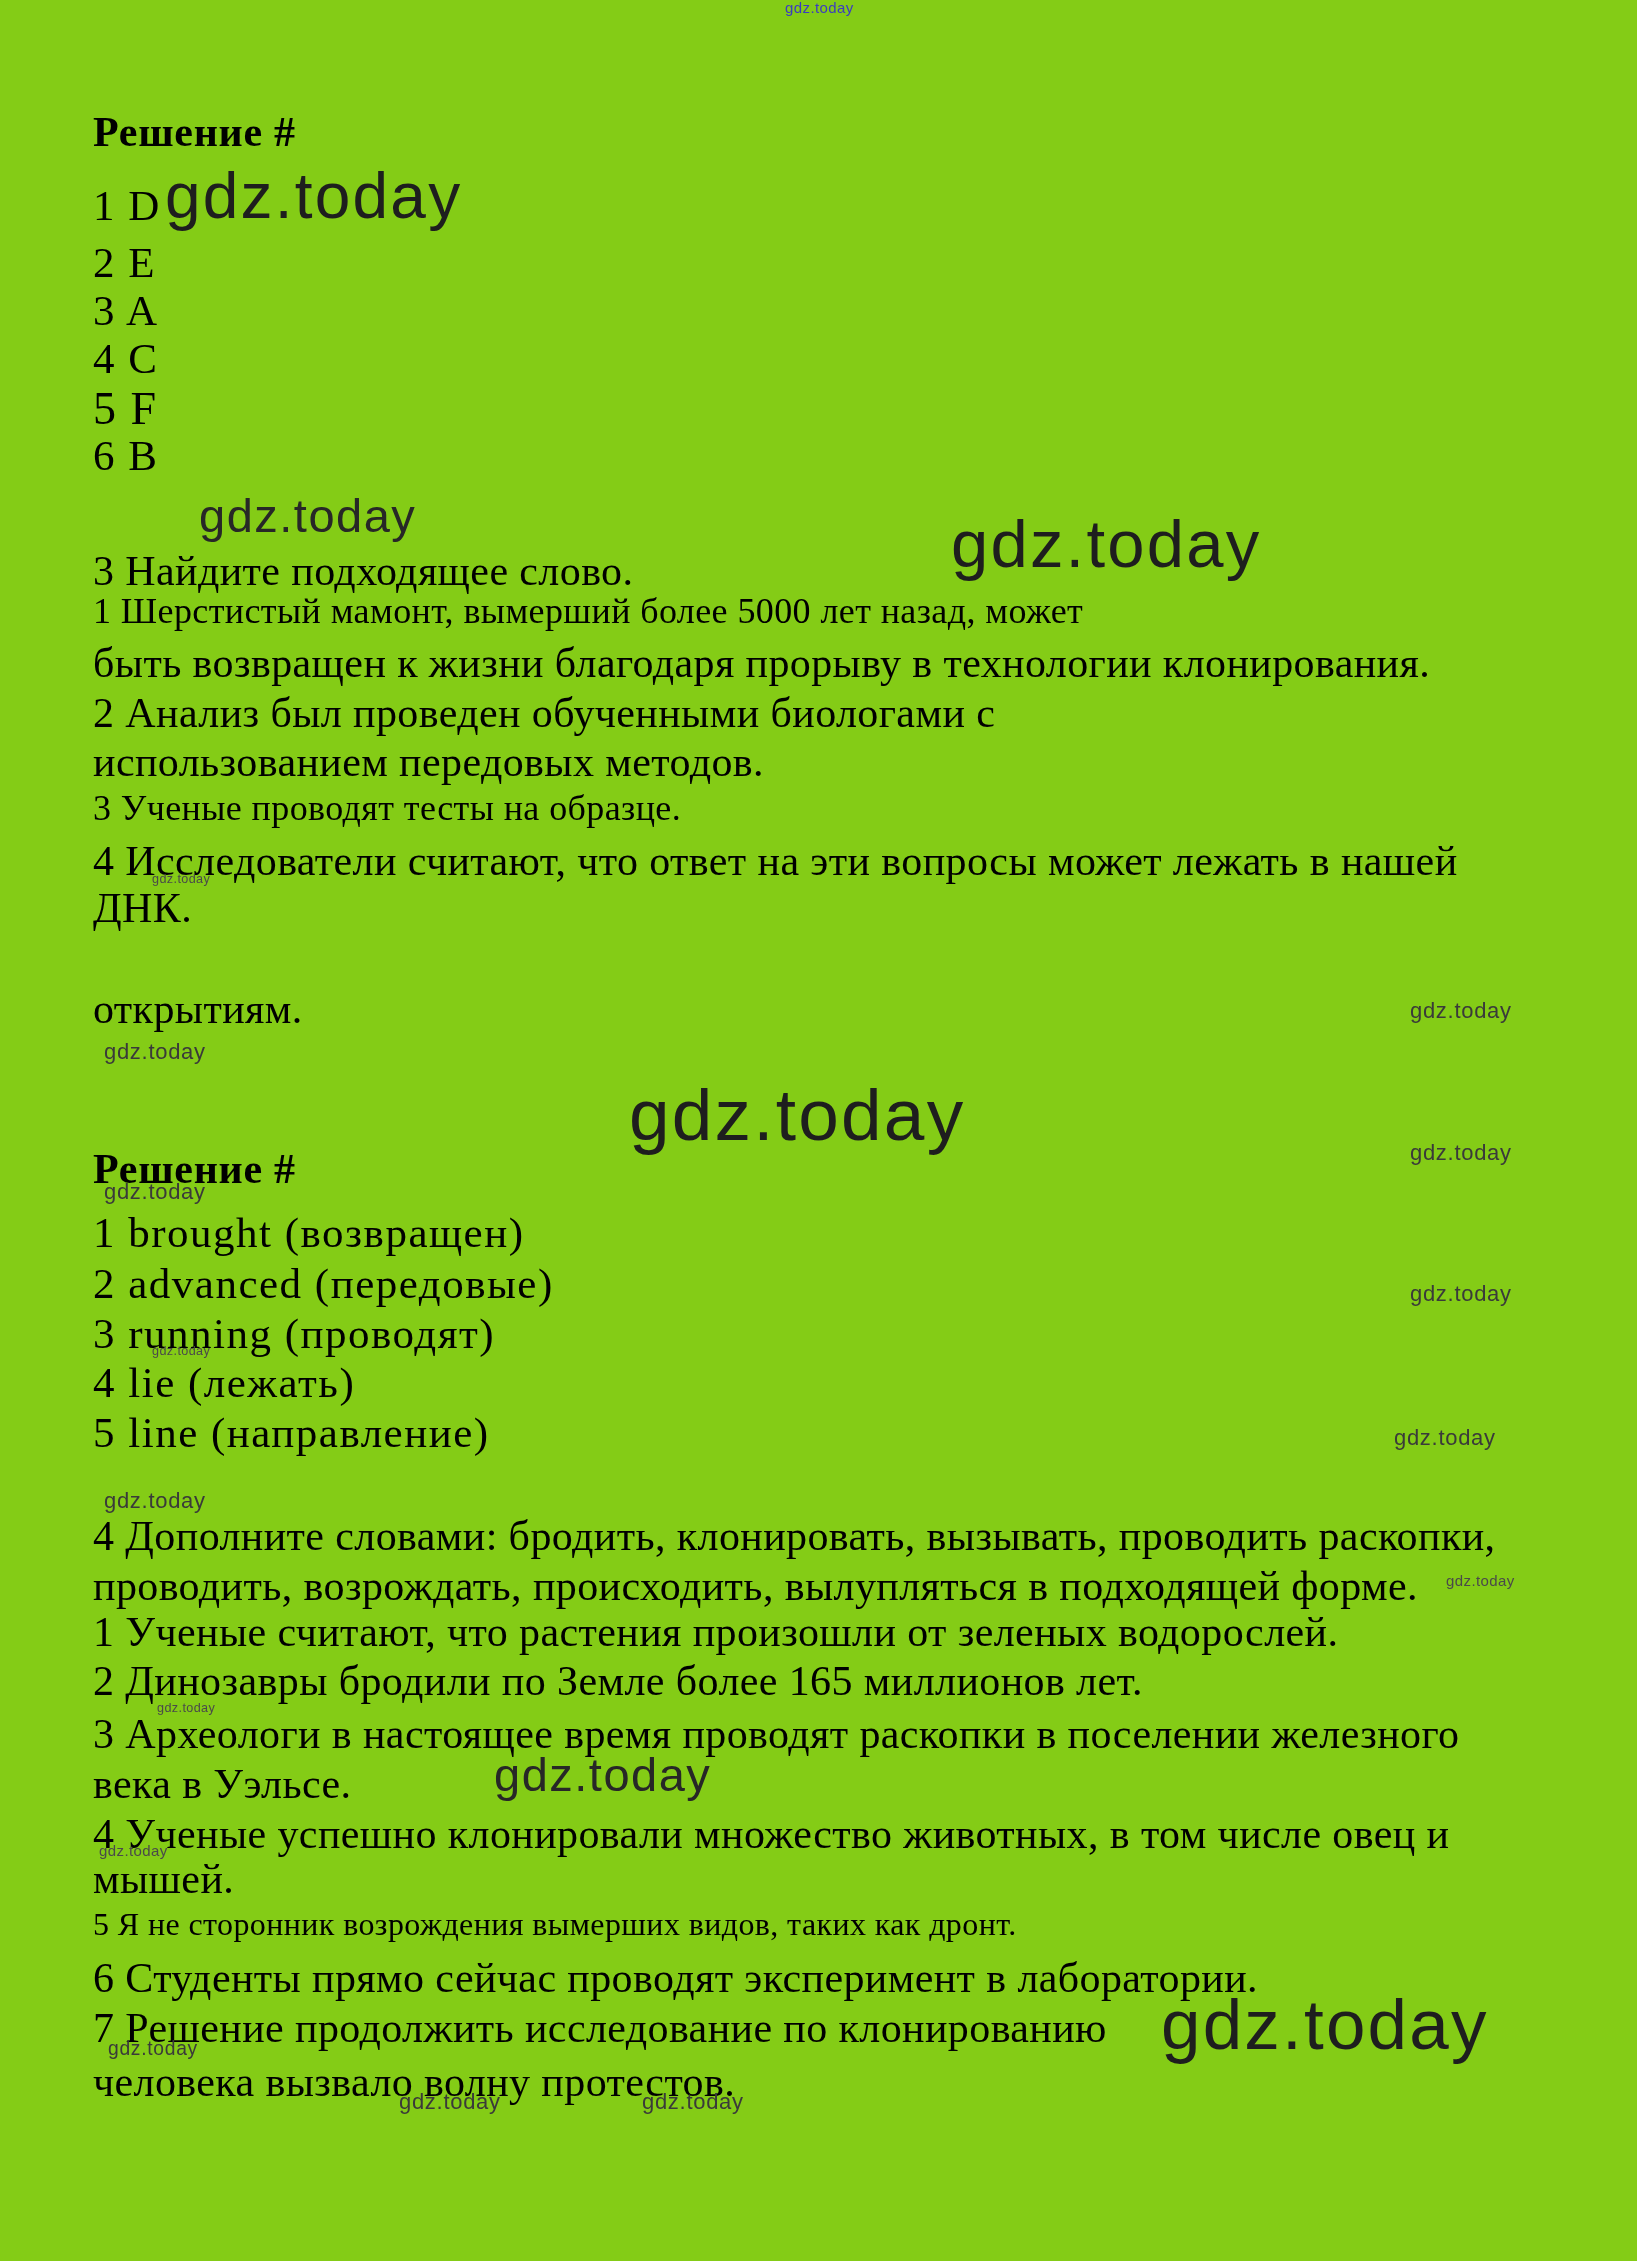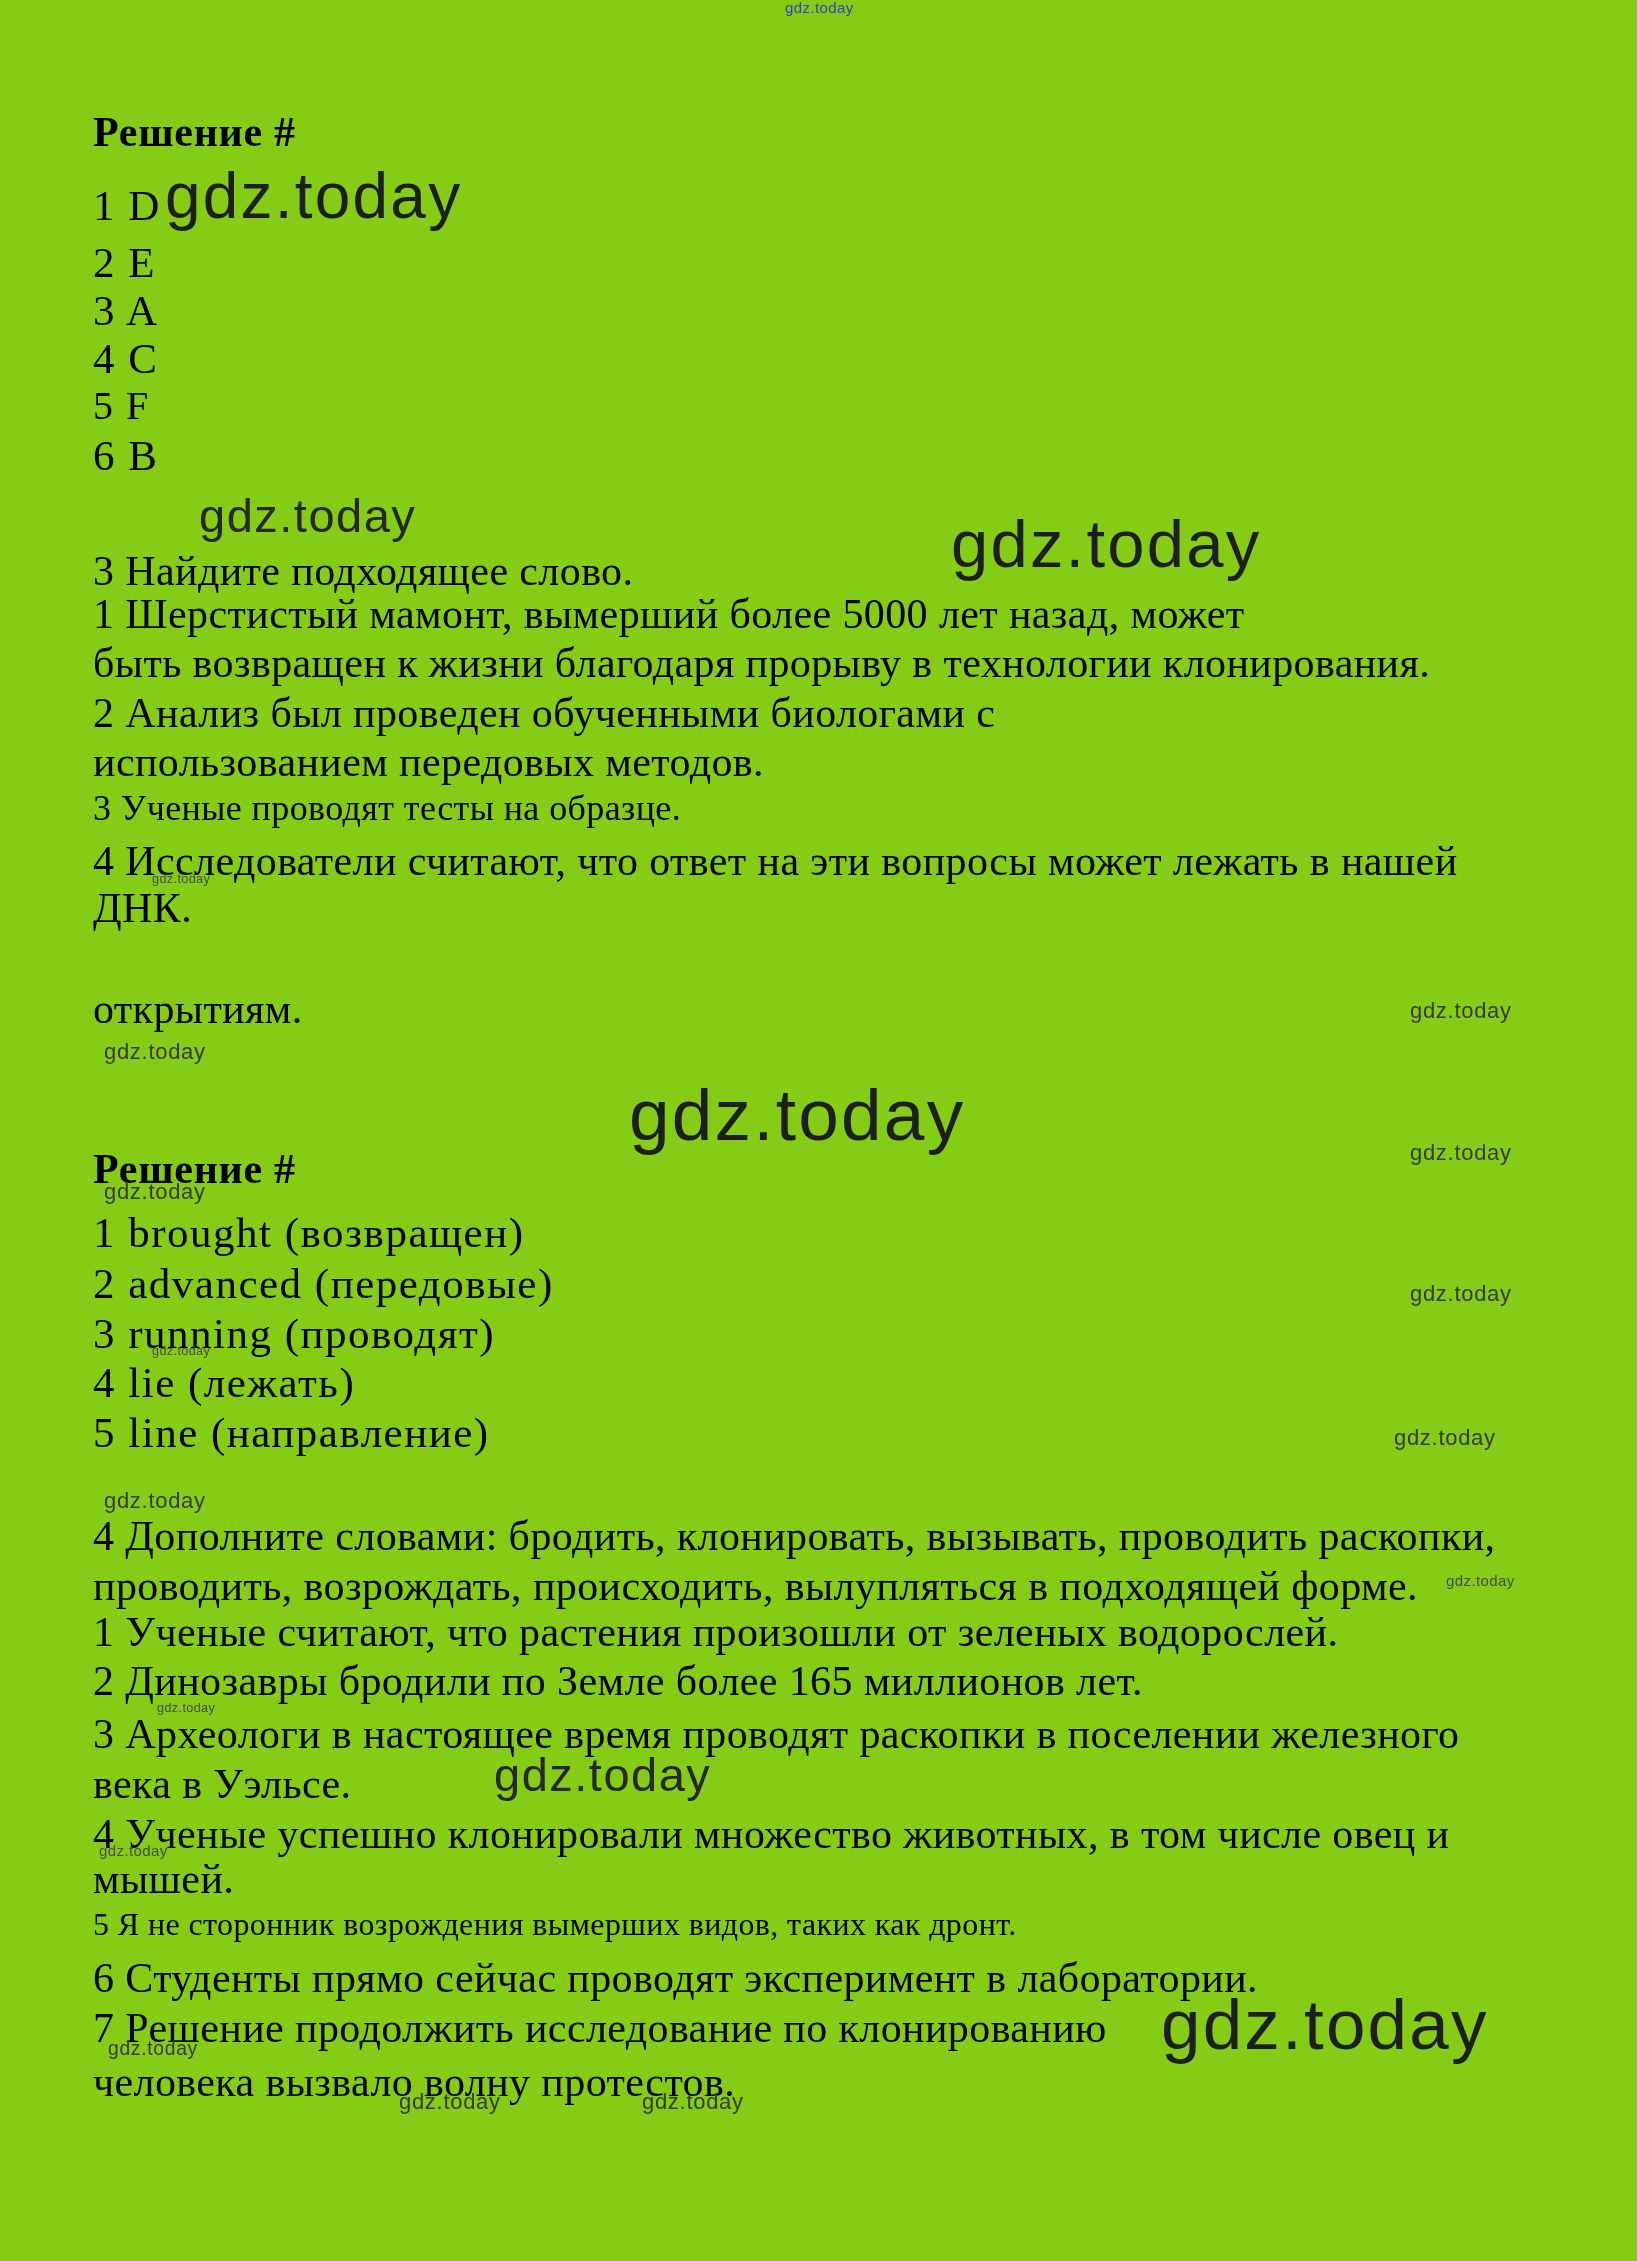--- a/index.html
+++ b/index.html
@@ -25,26 +25,26 @@
 <body>
 
 <div id="page" style="background: #84cc16;">
     <div class="blk wm wm-blue" style="left: 785px; top: 0px; font-size: 15px;">gdz.today</div>
     <div class="blk header" style="left: 93px; top: 110px; font-size: 42px;">Решение #</div>
     <div class="blk wm wm-big" style="left: 165px; top: 162px; font-size: 64px;">gdz.today</div>
     <div class="blk answer" style="left: 93px; top: 183px; font-size: 43px;">1 D</div>
     <div class="blk answer" style="left: 93px; top: 240px; font-size: 43px;">2 E</div>
     <div class="blk answer" style="left: 93px; top: 288px; font-size: 43px;">3 A</div>
     <div class="blk answer" style="left: 93px; top: 336px; font-size: 43px;">4 C</div>
-    <div class="blk answer" style="left: 93px; top: 384px; font-size: 40px;">5 F</div>
+    <div class="blk answer" style="left: 93px; top: 384px; font-size: 46px;">5 F</div>
     <div class="blk answer" style="left: 93px; top: 433px; font-size: 43px;">6 B</div>
     <div class="blk wm wm-med" style="left: 199px; top: 491px; font-size: 47px;">gdz.today</div>
     <div class="blk body" style="left: 93px; top: 549px; font-size: 42px;">3 Найдите подходящее слово.</div>
     <div class="blk wm wm-big" style="left: 951px; top: 508px; font-size: 67px;">gdz.today</div>
-    <div class="blk body" style="left: 93px; top: 592px; font-size: 42px;">1 Шерстистый мамонт, вымерший более 5000 лет назад, может</div>
+    <div class="blk body" style="left: 93px; top: 592px; font-size: 36px;">1 Шерстистый мамонт, вымерший более 5000 лет назад, может</div>
     <div class="blk body" style="left: 93px; top: 641px; font-size: 42px;">быть возвращен к жизни благодаря прорыву в технологии клонирования.</div>
     <div class="blk body" style="left: 93px; top: 691px; font-size: 42px;">2 Анализ был проведен обученными биологами с</div>
     <div class="blk body" style="left: 93px; top: 740px; font-size: 42px;">использованием передовых методов.</div>
     <div class="blk body" style="left: 93px; top: 789px; font-size: 36px;">3 Ученые проводят тесты на образце.</div>
     <div class="blk body" style="left: 93px; top: 839px; font-size: 42px;">4 Исследователи считают, что ответ на эти вопросы может лежать в нашей</div>
     <div class="blk wm wm-tiny" style="left: 152px; top: 873px; font-size: 12.6px;">gdz.today</div>
     <div class="blk body" style="left: 93px; top: 886px; font-size: 42px;">ДНК.</div>
     <div class="blk body" style="left: 93px; top: 987px; font-size: 42px;">открытиям.</div>
     <div class="blk wm wm-small" style="left: 1410px; top: 999px; font-size: 22px;">gdz.today</div>
     <div class="blk wm wm-small" style="left: 104px; top: 1040px; font-size: 22px;">gdz.today</div>

